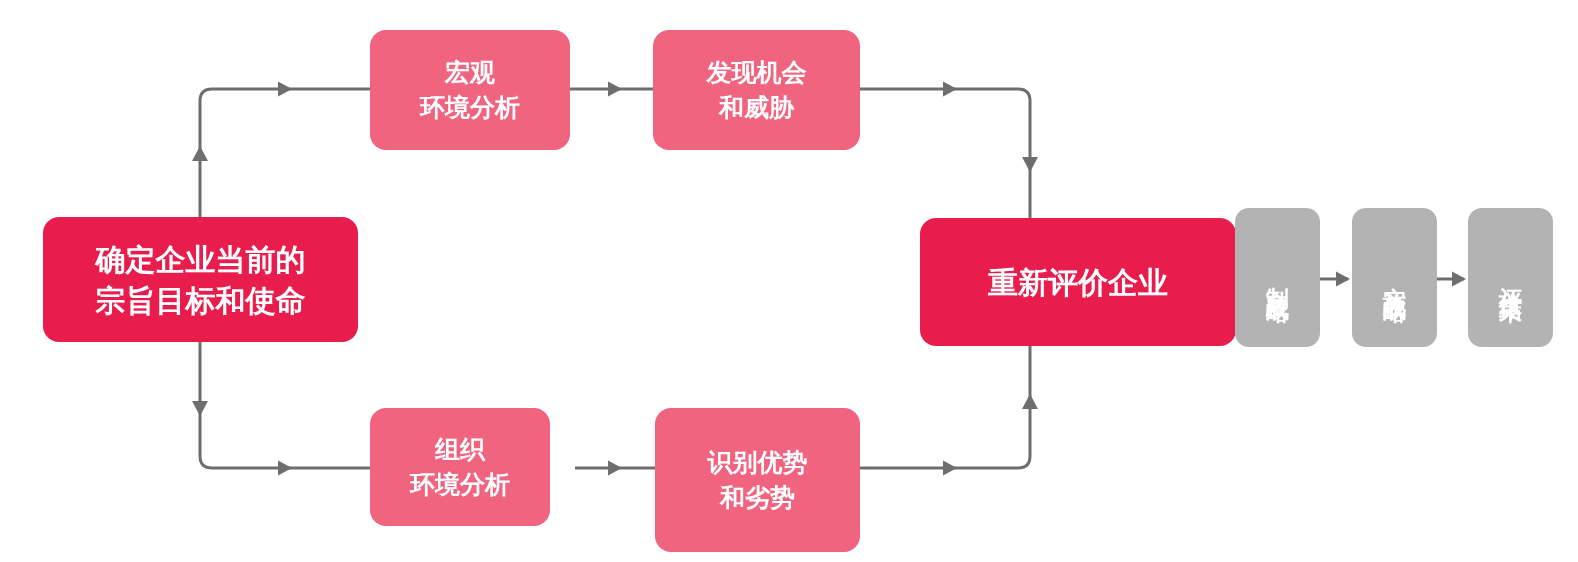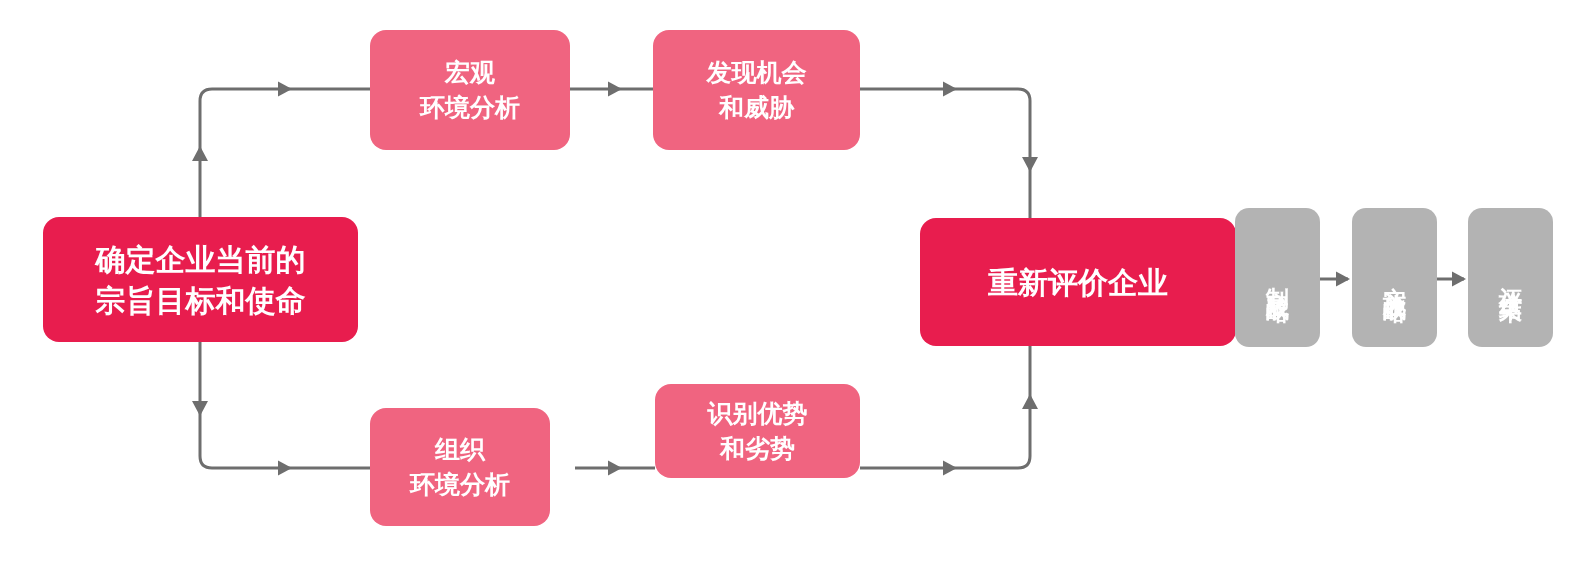--- a/index.html
+++ b/index.html
@@ -64,21 +64,21 @@
     writing-mode: vertical-rl;
     text-orientation: upright;
     letter-spacing: 5px;
     line-height: 1;
   }
   
   #start-box      { left: 43px;   top: 217px; width: 315px; height: 125px; }
   #macro-box      { left: 370px;  top: 30px;  width: 200px; height: 120px; }
   #opportunity-box{ left: 653px;  top: 30px;  width: 207px; height: 120px; }
   #resource-box   { left: 370px;  top: 408px; width: 180px; height: 118px; }
-  #strength-box   { left: 655px;  top: 384px; width: 205px; height: 94px; }
+  #strength-box   { left: 655px;  top: 408px; width: 205px; height: 144px; }
   #reevaluate-box { left: 872px;  top: 218px; width: 316px; height: 128px; margin-left: 48px; }
   #formulate-box  { left: 1235px; top: 208px; width: 85px;  height: 139px; }
   #implement-box  { left: 1352px; top: 208px; width: 85px;  height: 139px; }
   #evaluate-box   { left: 1468px; top: 208px; width: 85px;  height: 139px; }
 </style>
 </head>
 <body>
 
 <div class="canvas">
 

